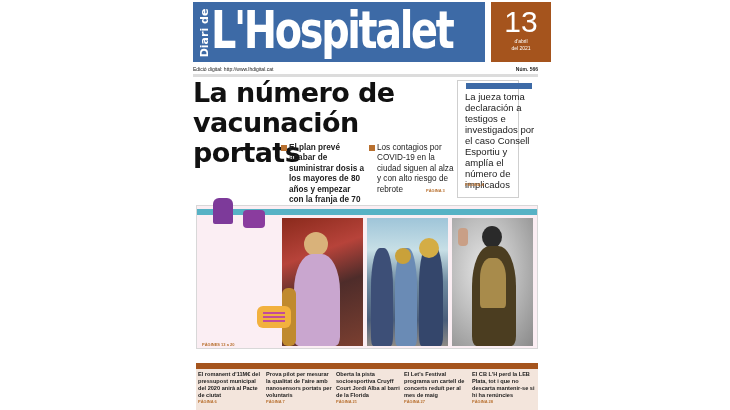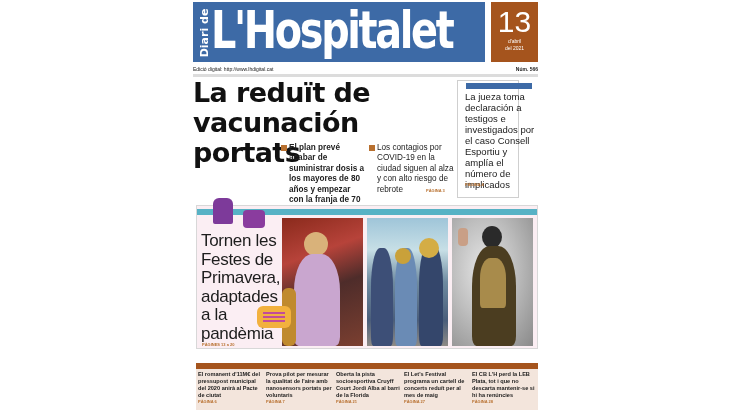--- a/index.html
+++ b/index.html
@@ -7,21 +7,21 @@
   body { font-family: "Liberation Sans", sans-serif; position: relative; }
 
   .page { position: absolute; left: 193px; top: 0; width: 345px; height: 410px; background: #fff; }
 
   
   .masthead { position: absolute; left: 0; top: 2px; width: 292px; height: 60px; background: #3d6aa6; overflow: hidden; }
   .mast-diari { position: absolute; left: 4px; top: 6px; width: 14px; height: 50px; }
   .mast-diari span { position: absolute; left: 50%; top: 50%; transform: translate(-50%,-50%) rotate(-90deg); color: #fff; font-weight: bold; font-size: 11px; white-space: nowrap; font-family: "DejaVu Sans", sans-serif; letter-spacing: 0px; }
   .mast-title { position: absolute; left: 18px; top: -2px; color: #fff; font-family: "DejaVu Sans", sans-serif; font-weight: bold; font-size: 51px; letter-spacing: -3px; transform: scaleX(0.78); transform-origin: left top; white-space: nowrap; line-height: 62px; }
 
-  .datebox { position: absolute; left: 298px; top: 2px; width: 47px; height: 60px; background: #a5541d; color: #fff; text-align: center; }
+  .datebox { position: absolute; left: 298px; top: 2px; width: 60px; height: 60px; background: #a5541d; color: #fff; text-align: center; }
   .date-day { display: block; font-size: 30px; font-weight: normal; line-height: 32px; margin-top: 4px; font-family: "Liberation Sans", sans-serif; }
   .date-month, .date-year { display: block; font-size: 5px; line-height: 7px; }
 
   .subline { position: absolute; left: 0; top: 66px; width: 345px; height: 8px; font-size: 5px; color: #222; }
   .subline .edicio { position: absolute; left: 0; top: 0; }
   .subline .num { position: absolute; right: 0; top: 0; font-weight: bold; }
   .rule { position: absolute; left: 0; top: 74px; width: 345px; height: 3px; background: #dcdcdc; }
 
   
   .headline { position: absolute; left: 0; top: 78px; width: 265px; font-family: "DejaVu Sans", sans-serif; font-weight: bold; font-size: 27px; line-height: 30px; color: #111; letter-spacing: -0.6px; }
@@ -81,21 +81,21 @@
     <span class="date-year">del 2021</span>
   </div>
 
   <div class="subline">
     <span class="edicio">Edició digital: http://www.lhdigital.cat</span>
     <span class="num">Núm. 566</span>
   </div>
   <div class="rule"></div>
 
   <div class="headline">
-    <div>La reduït de</div>
+    <div>La número de</div>
     <div>vacunación portats</div>
   </div>
 
   <div class="sidebox">
     <div class="sidebox-bar"></div>
     <div class="sidebox-text">La jueza toma declaración a testigos e investigados por el caso Consell Esportiu y amplía el número de implicados</div>
     <div class="sidebox-page">PÀGINA 4</div>
   </div>
 
   <div class="brief" style="left:88px;font-weight:bold;">
@@ -125,21 +125,20 @@
       <div style="position:absolute; left:28px; top:30px; width:16px; height:16px; border-radius:50%; background:#c9a13a;"></div>
       <div style="position:absolute; left:52px; top:20px; width:20px; height:20px; border-radius:50%; background:#d4ad45;"></div>
     </div>
     <div class="photo photo3">
       <div class="fig" style="left:30px; top:8px; width:20px; height:22px; background:#2a2a2a; border-radius:50%;"></div>
       <div class="fig" style="left:20px; top:28px; width:44px; height:100px; background:#4b3d20;"></div>
       <div class="fig" style="left:28px; top:40px; width:26px; height:50px; background:#a88b4b;"></div>
       <div style="position:absolute; left:6px; top:10px; width:10px; height:18px; background:#c99f86; border-radius:4px;"></div>
     </div>
 
-    <div class="feature-title">Tornen les Festes de Primavera, adaptades a la pandèmia</div>
 
     <div class="mask">
       <div class="line" style="top:6px;"></div>
       <div class="line" style="top:10px;"></div>
       <div class="line" style="top:14px;"></div>
     </div>
 
     <div class="feature-pages">PÀGINES 13 a 20</div>
   </div>
 

